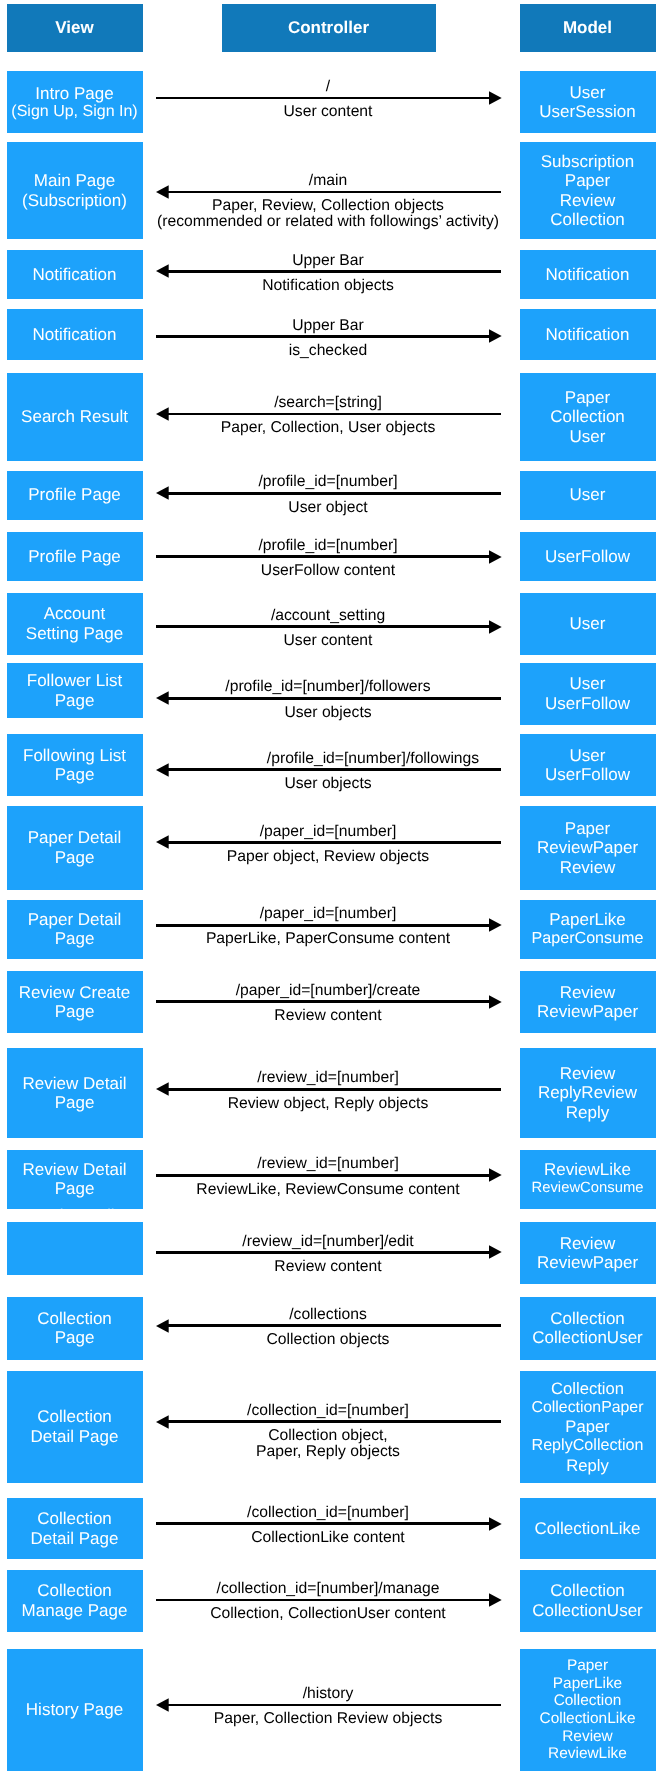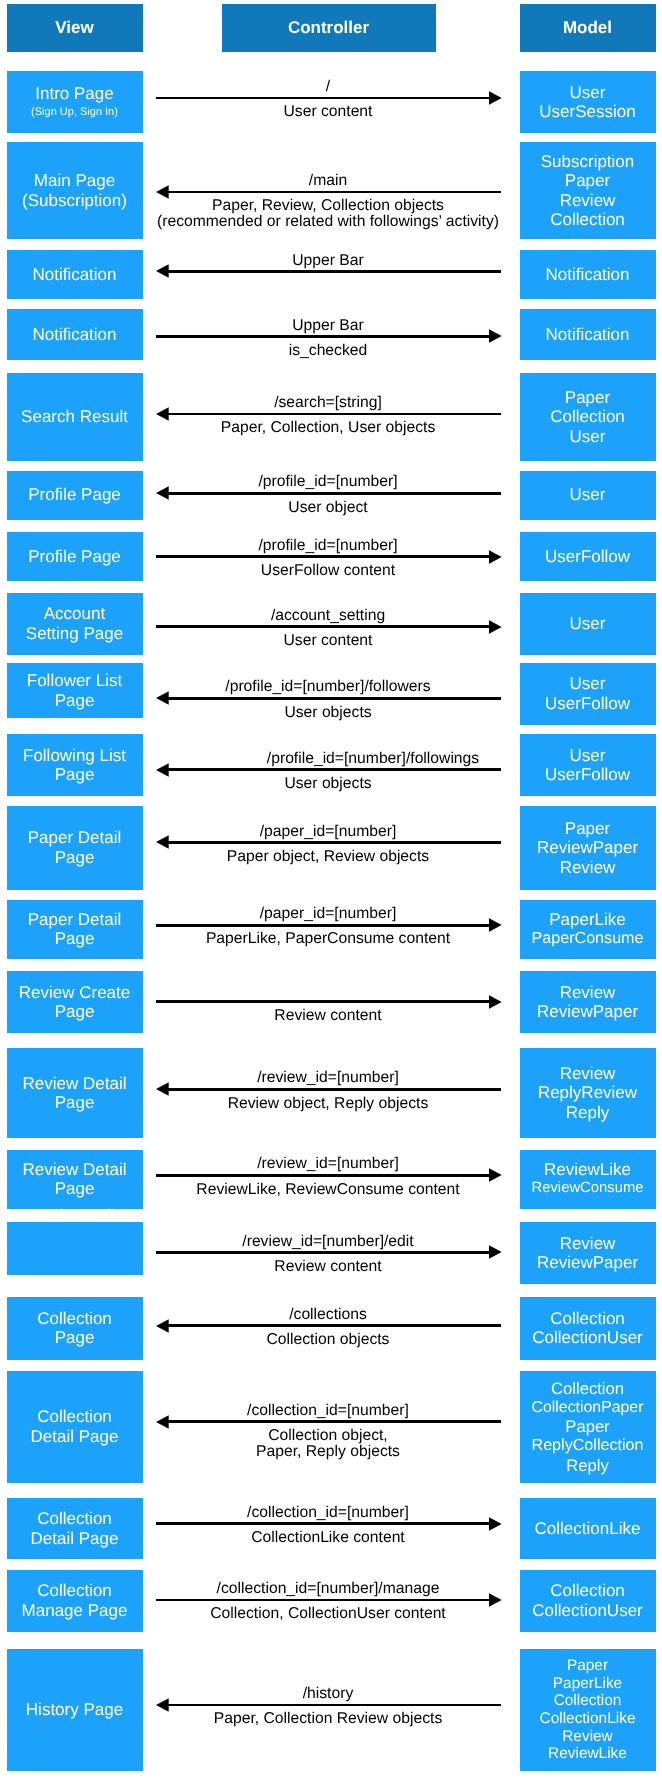--- a/index.html
+++ b/index.html
@@ -6,21 +6,21 @@
   html,body{margin:0;padding:0;background:#ffffff;}
   body{width:662px;height:1778px;position:relative;overflow:hidden;
        font-family:"Liberation Sans",sans-serif;
        -webkit-font-smoothing:antialiased;text-rendering:geometricPrecision;}
   #diagram{position:absolute;left:0;top:0;width:662px;height:1778px;}
   .hdr{position:absolute;background:#1179ba;color:#fff;font-weight:bold;font-size:17px;
        display:flex;align-items:center;justify-content:center;}
   .box{position:absolute;background:#1da2fb;color:#fff;
        display:flex;flex-direction:column;align-items:center;justify-content:center;
        text-align:center;font-size:17px;line-height:19.5px;}
-  .box .sub{font-size:11px;line-height:16px;}
+  .box .sub{font-size:16px;line-height:16px;}
   .aline{position:absolute;background:#000000;height:2.8px;}
   .ahead{position:absolute;width:13px;height:14px;overflow:visible;display:block;}
   .lbl{position:absolute;color:#000;font-size:15.7px;line-height:15.8px;text-align:center;
        white-space:pre;left:0;width:656px;}
 </style>
 </head>
 <body>
 
 <div id="diagram">
     <div class="hdr" style="left: 6.5px; top: 4px; width: 136px; height: 48px;">View</div>
@@ -61,20 +61,21 @@
       <div><span style="white-space: nowrap; display: inline-block;">Notification</span></div>
     </div>
     <div class="box" style="left: 519.5px; top: 250px; width: 136px; height: 48.8px;">
       <div><span style="white-space: nowrap; display: inline-block;">Notification</span></div>
     </div>
     <div class="aline" style="left: 168.3px; width: 333.1px; top: 270.35px;"></div>
     <svg class="ahead" viewBox="0 0 13 14" style="left: 155.6px; top: 264.4px;">
       <path d="M12.7,0.25 L0,7 L12.7,13.75 Z" fill="#000000"></path>
     </svg>
     <div class="lbl" style="top: 252.7px;">Upper Bar</div>
+    <div class="lbl" style="top: 278px;">Notification objects</div>
     <div class="box" style="left: 6.5px; top: 309px; width: 136px; height: 51px;">
       <div><span style="white-space: nowrap; display: inline-block;">Notification</span></div>
     </div>
     <div class="box" style="left: 519.5px; top: 309px; width: 136px; height: 51px;">
       <div><span style="white-space: nowrap; display: inline-block;">Notification</span></div>
     </div>
     <div class="aline" style="left: 155.6px; width: 333.1px; top: 335.25px;"></div>
     <svg class="ahead" viewBox="0 0 13 14" style="left: 488.7px; top: 329.3px;">
       <path d="M0,0.25 L12.7,7 L0,13.75 Z" fill="#000000"></path>
     </svg>
@@ -193,20 +194,21 @@
       <div><span style="white-space: nowrap; display: inline-block;">Page</span></div>
     </div>
     <div class="box" style="left: 519.5px; top: 971.3px; width: 136px; height: 62px;">
       <div><span style="white-space: nowrap; display: inline-block;">Review</span></div>
       <div><span style="white-space: nowrap; display: inline-block;">ReviewPaper</span></div>
     </div>
     <div class="aline" style="left: 155.6px; width: 333.1px; top: 1000.45px;"></div>
     <svg class="ahead" viewBox="0 0 13 14" style="left: 488.7px; top: 994.5px;">
       <path d="M0,0.25 L12.7,7 L0,13.75 Z" fill="#000000"></path>
     </svg>
+    <div class="lbl" style="top: 982.8px;">/paper_id=[number]/create</div>
     <div class="lbl" style="top: 1008.1px;">Review content</div>
     <div class="box" style="left: 6.5px; top: 1048px; width: 136px; height: 90.3px;">
       <div><span style="white-space: nowrap; display: inline-block;">Review Detail</span></div>
       <div><span style="white-space: nowrap; display: inline-block;">Page</span></div>
     </div>
     <div class="box" style="left: 519.5px; top: 1048px; width: 136px; height: 90.3px;">
       <div><span style="white-space: nowrap; display: inline-block;">Review</span></div>
       <div><span style="white-space: nowrap; display: inline-block;">ReplyReview</span></div>
       <div><span style="white-space: nowrap; display: inline-block;">Reply</span></div>
     </div>

